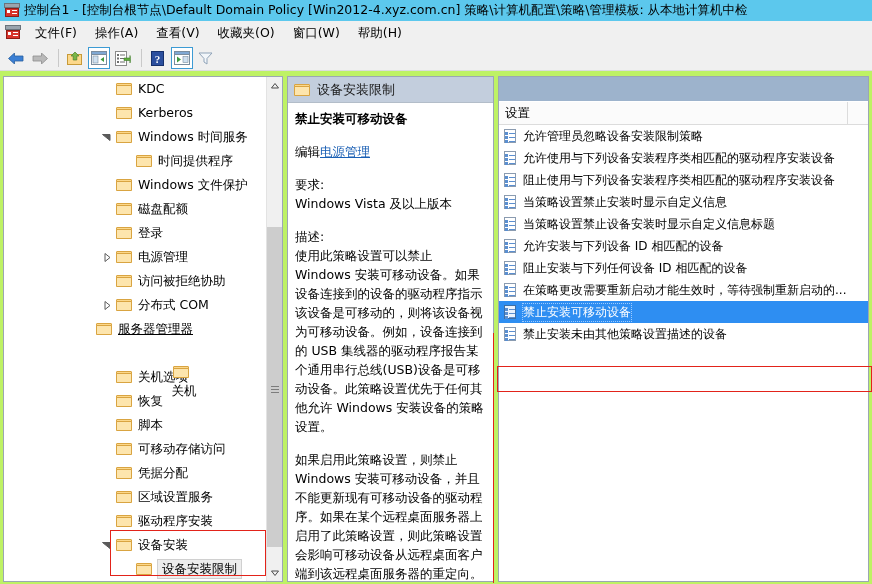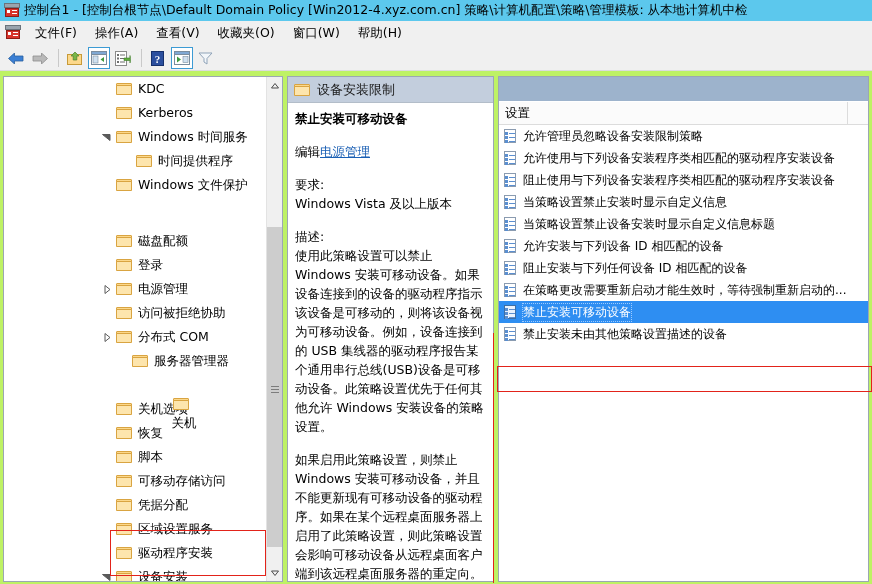--- a/index.html
+++ b/index.html
@@ -309,21 +309,21 @@
             <span class="tlabel">时间提供程序</span>
           </div>
           <div class="tnode" style="padding-left: 96px;">
             <span class="tw"></span>
             <span class="tfolder">
               <span class="bk"></span>
               <span class="fr"></span>
             </span>
             <span class="tlabel">Windows 文件保护</span>
           </div>
-          <div class="tnode" style="padding-left: 96px; margin-top: 32px;">
+          <div class="tnode" style="padding-left: 96px;">
             <span class="tw"></span>
             <span class="tfolder">
               <span class="bk"></span>
               <span class="fr"></span>
             </span>
             <span class="tlabel">磁盘配额</span>
           </div>
           <div class="tnode" style="padding-left: 96px;">
             <span class="tw"></span>
             <span class="tfolder">
@@ -357,21 +357,21 @@
               <svg class="tri-c" width="7" height="9" viewBox="0 0 7 9">
                 <path d="M1 0.5 L6 4.5 L1 8.5 Z" fill="none" stroke="#5a5a5a" stroke-width="1"></path>
               </svg>
             </span>
             <span class="tfolder">
               <span class="bk"></span>
               <span class="fr"></span>
             </span>
             <span class="tlabel">分布式 COM</span>
           </div>
-          <div class="tnode" style="padding-left: 112px;">
+          <div class="tnode" style="padding-left: 76px; text-decoration: underline;">
             <span class="tw"></span>
             <span class="tfolder">
               <span class="bk"></span>
               <span class="fr"></span>
             </span>
             <span class="tlabel">服务器管理器</span>
           </div>
           <div class="tnode" style="padding-left: 96px; flex-direction: column;">
             <span class="tw"></span>
             <span class="tfolder">

